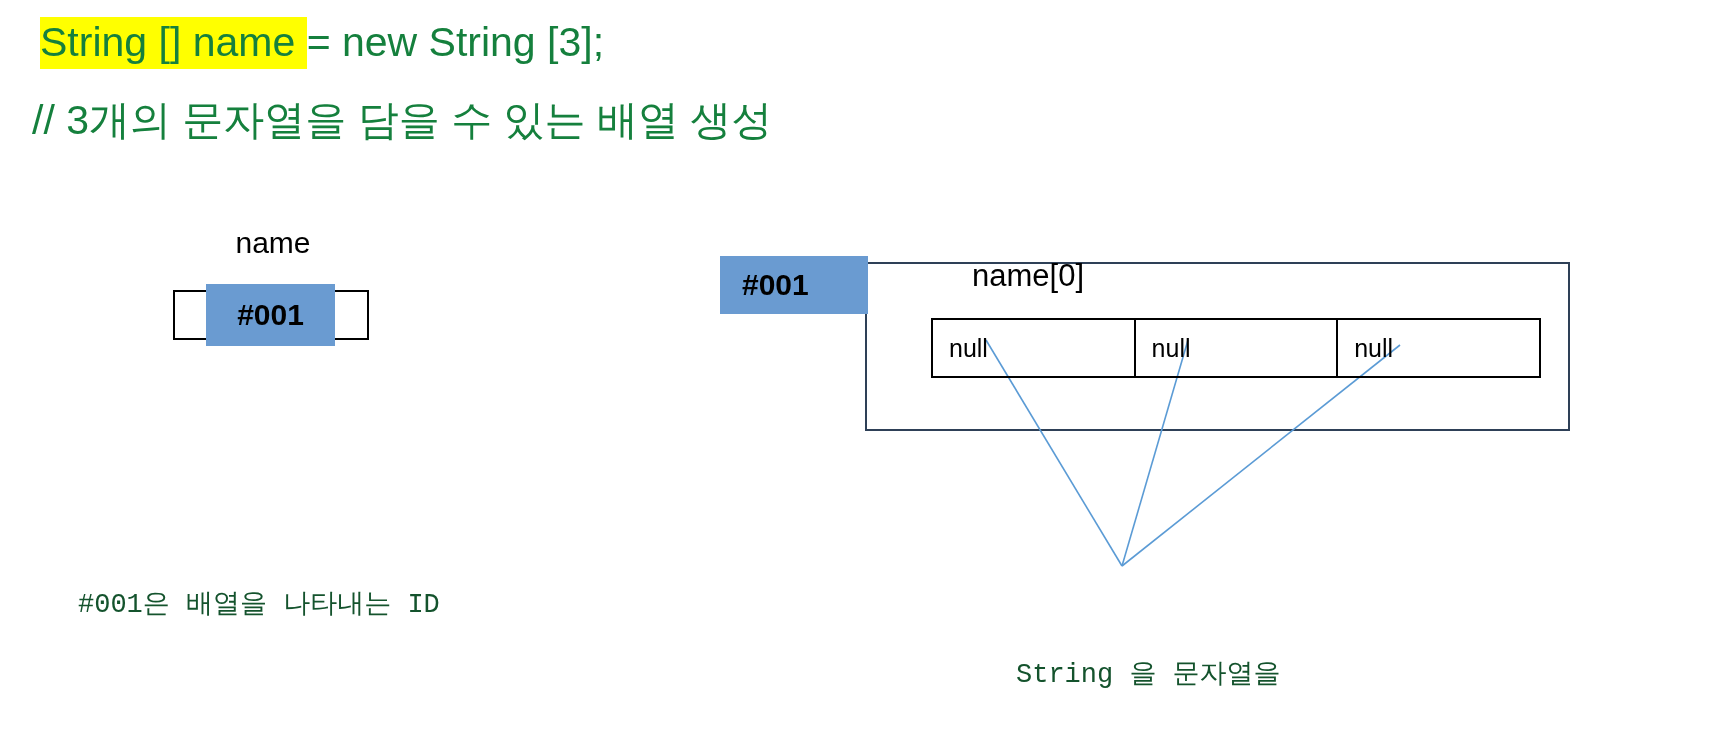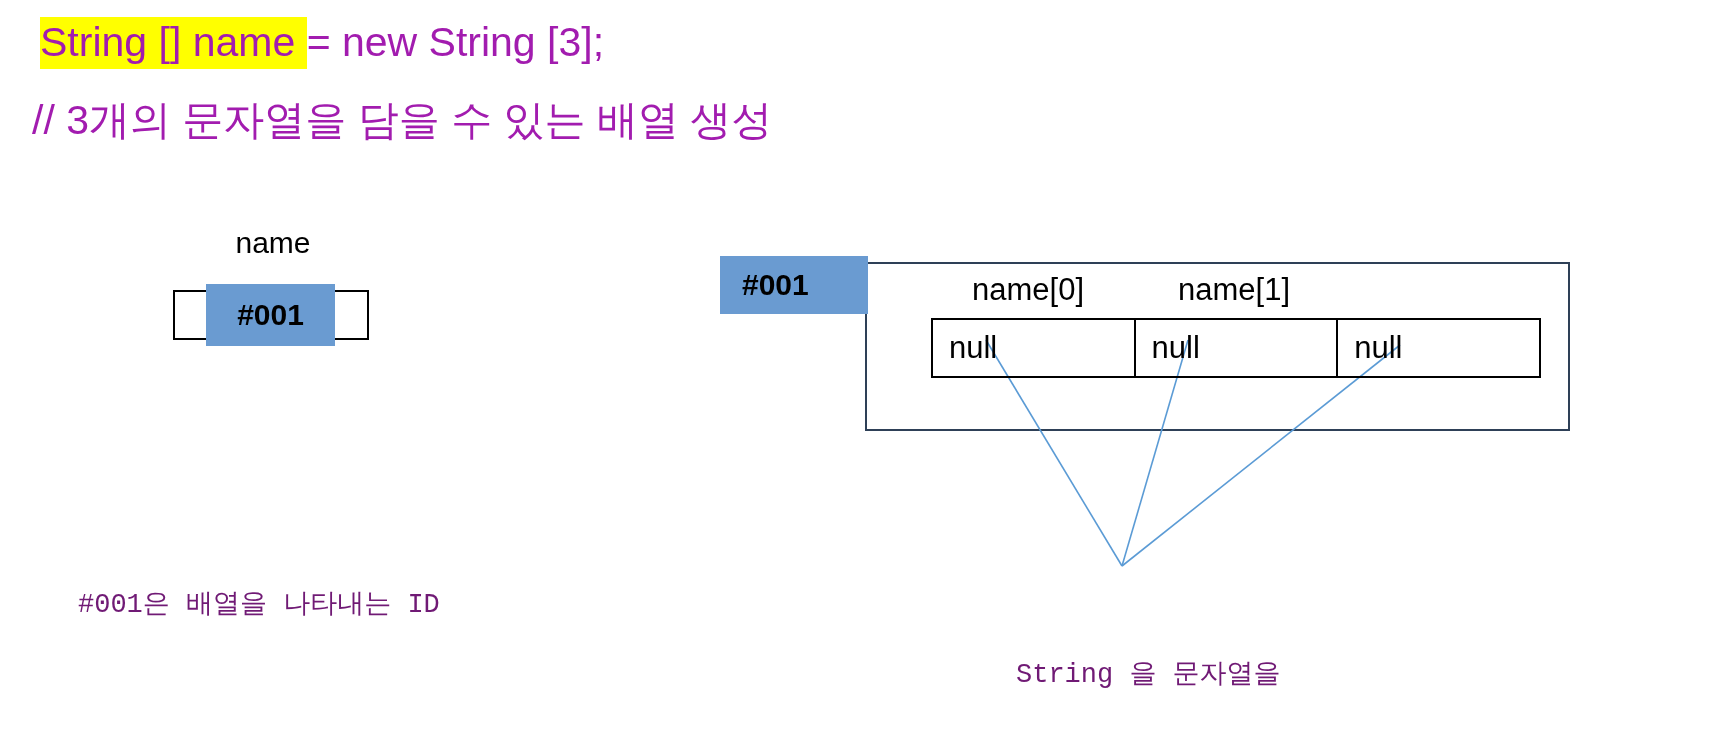--- a/index.html
+++ b/index.html
@@ -16,21 +16,21 @@
     color: #000000;
   }
 
   
   .code-line {
     position: absolute;
     font-family: "Liberation Sans", sans-serif;
     font-size: 41px;
     line-height: 1.18;
     white-space: pre;
-    color: #a21caf;
+    color: #15803d;
   }
   #code-line-1 { left: 40px; top: 18px; }
   #code-line-2 { left: 32px; top: 96px; }
 
   .hl-yellow {
     background: #ffff00;
     padding: 2px 0 4px 0;
   }
 
   
@@ -105,21 +105,21 @@
     align-items: center;
     padding-left: 22px;
     font-size: 30px;
     font-weight: bold;
     box-sizing: border-box;
     z-index: 3;
   }
   #array-headers {
     position: absolute;
     left: 205px;
-    top: 16px;
+    top: 2px;
     width: 620px;
     display: flex;
   }
   #array-headers .array-header {
     width: 206px;
     text-align: center;
     font-size: 31px;
     white-space: nowrap;
   }
   #array-cells {
@@ -132,21 +132,21 @@
     z-index: 2;
   }
   #array-cells .array-cell {
     width: 204.6px;
     height: 60px;
     border: 2px solid #000000;
     margin-left: -2px;
     background: transparent;
     display: flex;
     align-items: center;
-    font-size: 31px;
+    font-size: 25px;
     padding-left: 16px;
     box-sizing: border-box;
   }
   #array-cells .array-cell:first-child { margin-left: 0; }
 
   
   #connectors {
     position: absolute;
     left: 0;
     top: 0;
@@ -156,21 +156,21 @@
     z-index: 1;
   }
 
   
   .caption {
     position: absolute;
     font-family: "Liberation Mono", monospace;
     font-size: 27px;
     line-height: 1.3;
     white-space: pre;
-    color: #701a75;
+    color: #14532d;
   }
   #caption-left { left: 78px; top: 588px; }
   #caption-right { left: 1016px; top: 588px; }
 </style>
 </head>
 <body>
 
 <div id="code-line-1" class="code-line"><span class="hl-yellow">String [] name </span><span>= new String [3];</span></div>
 
 <div id="code-line-2" class="code-line">// 3개의 문자열을 담을 수 있는 배열 생성</div>
@@ -180,21 +180,20 @@
   <div id="left-box"></div>
   <div id="left-box-value">#001</div>
 </div>
 
 <div id="right-diagram">
   <div id="array-outer-box"></div>
   <div id="array-id-tag">#001</div>
 
   <div id="array-headers">
     <div class="array-header">name[0]</div>
-    <div class="array-header">name[1]</div>
   </div>
 
   <div id="array-cells">
     <div class="array-cell">null</div>
     <div class="array-cell">null</div>
     <div class="array-cell">null</div>
   </div>
 </div>
 
 <svg id="connectors" viewBox="0 0 1734 746">

